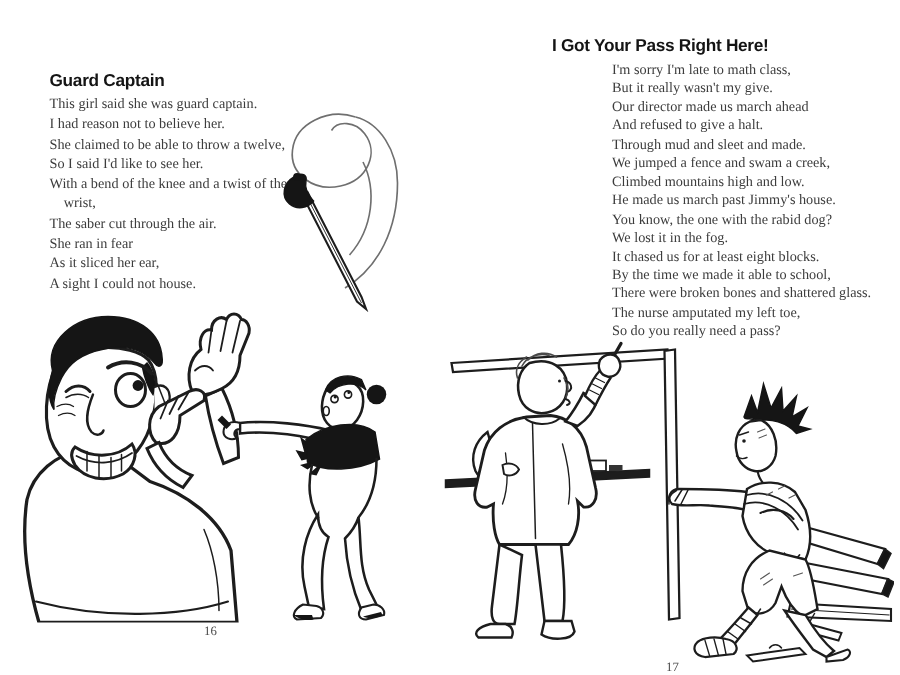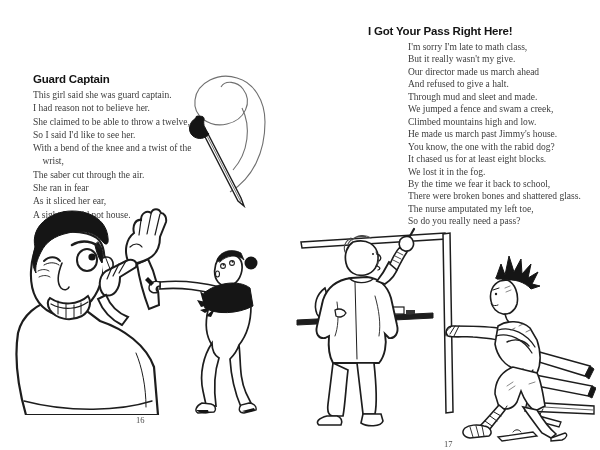--- a/index.html
+++ b/index.html
@@ -24,21 +24,21 @@
   .illo { position:absolute; }
   svg { display:block; }
 </style>
 </head>
 <body>
 
 <div class="spread">
 
   <section>
 
-    <div class="poem-block" style="left:33px; top:48px;margin-top:25px;">
+    <div class="poem-block" style="left:33px; top:48px;">
       <div class="poem-title">Guard Captain</div>
       <div class="poem poem-left">
           <p class="poem-line">This girl said she was guard captain.</p>
           <p class="poem-line">I had reason not to believe her.</p>
           <p class="poem-line">She claimed to be able to throw a twelve,</p>
           <p class="poem-line">So I said I'd like to see her.</p>
           <p class="poem-line">With a bend of the knee and a twist of the</p>
           <p class="poem-line">    wrist,</p>
           <p class="poem-line">The saber cut through the air.</p>
           <p class="poem-line">She ran in fear</p>
@@ -127,23 +127,23 @@
       <div class="poem poem-right">
           <p class="poem-line">I'm sorry I'm late to math class,</p>
           <p class="poem-line">But it really wasn't my give.</p>
           <p class="poem-line">Our director made us march ahead</p>
           <p class="poem-line">And refused to give a halt.</p>
           <p class="poem-line">Through mud and sleet and made.</p>
           <p class="poem-line">We jumped a fence and swam a creek,</p>
           <p class="poem-line">Climbed mountains high and low.</p>
           <p class="poem-line">He made us march past Jimmy's house.</p>
           <p class="poem-line">You know, the one with the rabid dog?</p>
+          <p class="poem-line">We lost it in the fog.</p>
           <p class="poem-line">It chased us for at least eight blocks.</p>
-          <p class="poem-line">We lost it in the fog.</p>
-          <p class="poem-line">By the time we fear it back to school,</p>
+          <p class="poem-line">By the time we made it able to school,</p>
           <p class="poem-line">There were broken bones and shattered glass.</p>
           <p class="poem-line">The nurse amputated my left toe,</p>
           <p class="poem-line">So do you really need a pass?</p>
         </div>
     </div>
 
     <svg class="illo" style="left:293px; top:226px;" width="303" height="218" viewBox="0 0 303 218">
 
       <g stroke="#1d1d1d" fill="#ffffff">
         <path d="M8,16 L152,7 L153,13 L9,22 Z" stroke-width="1.5"></path>

